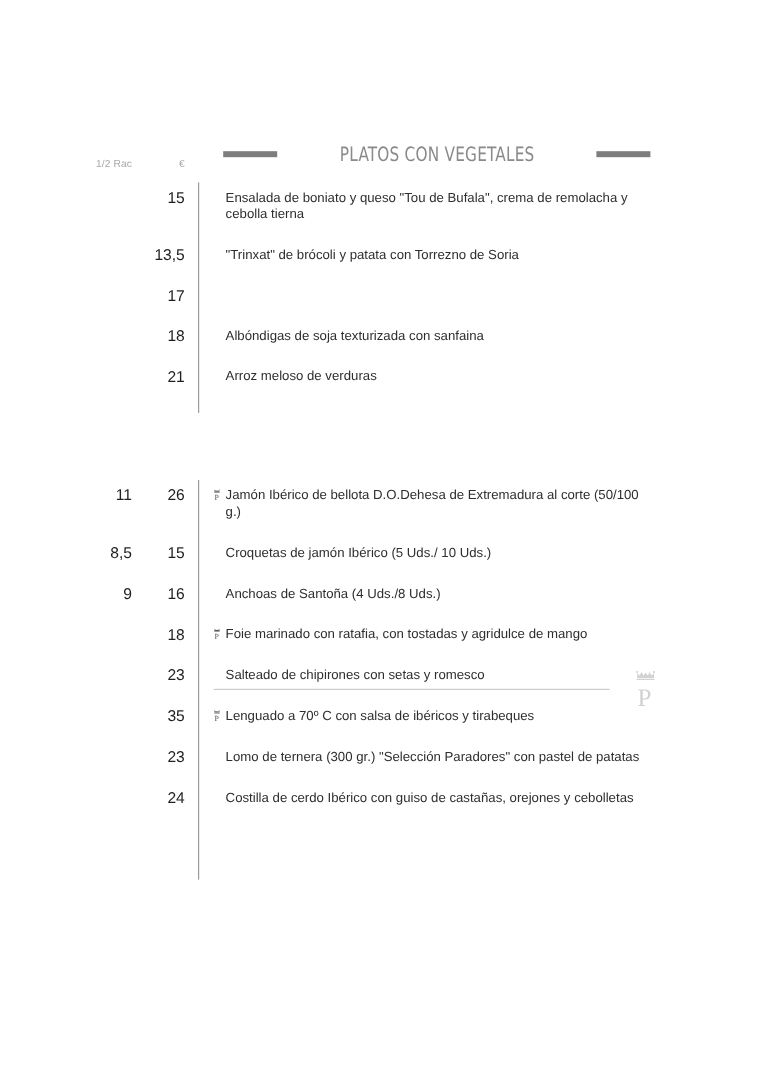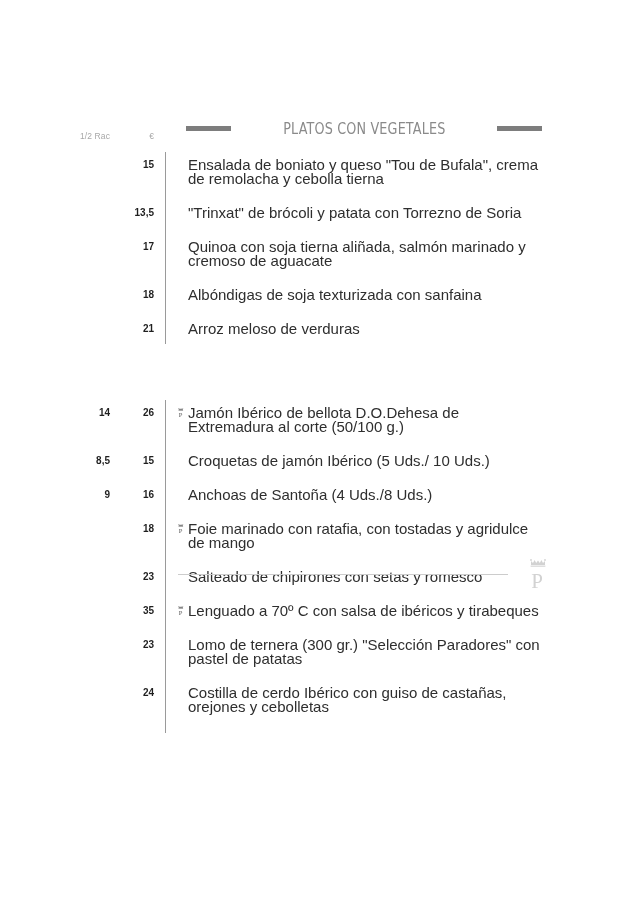--- a/index.html
+++ b/index.html
@@ -93,22 +93,22 @@
   #items-2 { top: 406px; }
 
   .item {
     display: flex;
     align-items: flex-start;
     margin-bottom: 20px;
   }
   #items-1 .item { margin-bottom: 20px; }
 
   .price {
-    font-size: 10px;
-    font-weight: bold;
+    font-size: 13px;
+    font-weight: normal;
     color: #1f1f1f;
     line-height: 13px;
     flex: 0 0 auto;
   }
   .price.col-half { width: 46px; }
   .price.col-full { width: 44px; }
 
   .desc-wrap {
     flex: 1 1 auto;
     display: flex;
@@ -120,21 +120,21 @@
     flex: 0 0 auto;
     width: 11px;
     margin-right: 2px;
     line-height: 13px;
     text-align: center;
   }
   .mark svg { display: block; margin: 1px auto 0; }
 
   .desc {
     flex: 1 1 auto;
-    font-size: 15px;
+    font-size: 11px;
     line-height: 14px;
     color: #2e2e2e;
   }
 
   
   .mid-divider {
     position: absolute;
     left: 178px;
     top: 574px;
     width: 330px;
@@ -181,24 +181,20 @@
         <span class="price col-half"></span>
         <span class="price col-full">13,5</span>
         <span class="desc-wrap">
           <span class="mark"></span>
           <span class="desc">"Trinxat" de brócoli y patata con Torrezno de Soria</span>
         </span>
       </div>
       <div class="item">
         <span class="price col-half"></span>
         <span class="price col-full">17</span>
-        <span class="desc-wrap">
-          <span class="mark"></span>
-          <span class="desc">Quinoa con soja tierna aliñada, salmón marinado y cremoso de aguacate</span>
-        </span>
       </div>
       <div class="item">
         <span class="price col-half"></span>
         <span class="price col-full">18</span>
         <span class="desc-wrap">
           <span class="mark"></span>
           <span class="desc">Albóndigas de soja texturizada con sanfaina</span>
         </span>
       </div>
       <div class="item">
@@ -208,21 +204,21 @@
           <span class="mark"></span>
           <span class="desc">Arroz meloso de verduras</span>
         </span>
       </div>
     </div>
 
 
   <div class="vrule" id="vrule-2"></div>
   <div class="items" id="items-2">
       <div class="item">
-        <span class="price col-half">14</span>
+        <span class="price col-half">11</span>
         <span class="price col-full">26</span>
         <span class="desc-wrap">
           <span class="mark">
             <svg width="9" height="11" viewBox="0 0 30 36">
               <g fill="#555555">
                 <path d="M9 9 L9 5 L11 7 L12.6 4 L14.2 7 L16 4.6 L17.8 7 L19.4 4 L21 7 L23 5 L23 9 Z"></path>
                 <circle cx="9" cy="4" r="1.1"></circle>
                 <circle cx="23" cy="4" r="1.1"></circle>
                 <rect x="8.4" y="9.8" width="15.2" height="1.6"></rect>
               </g>

